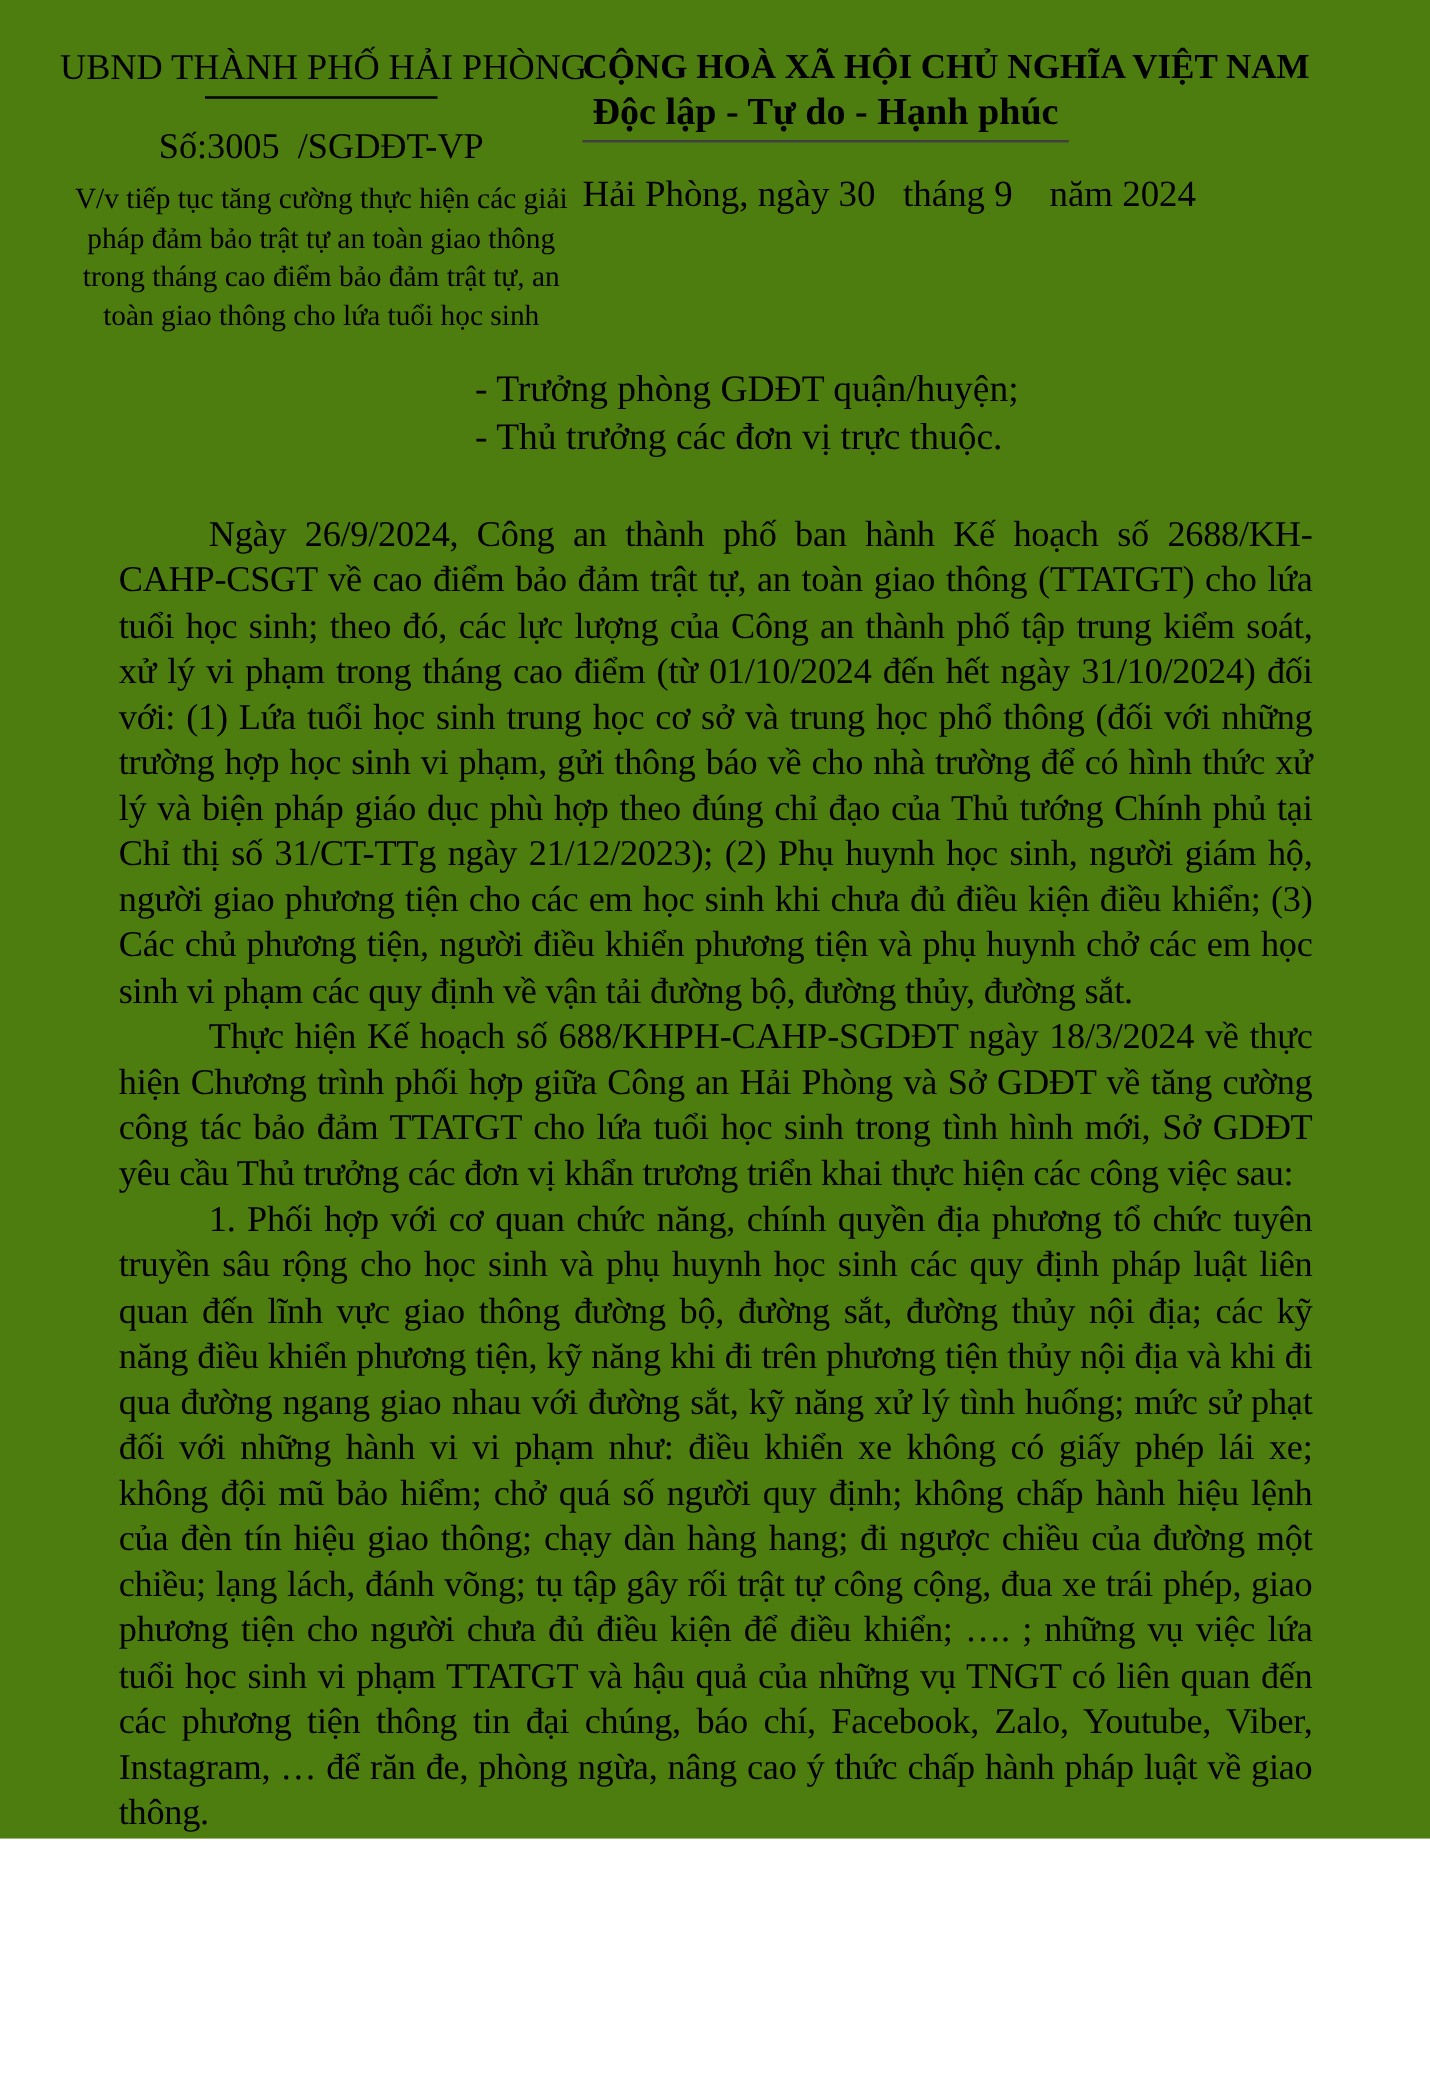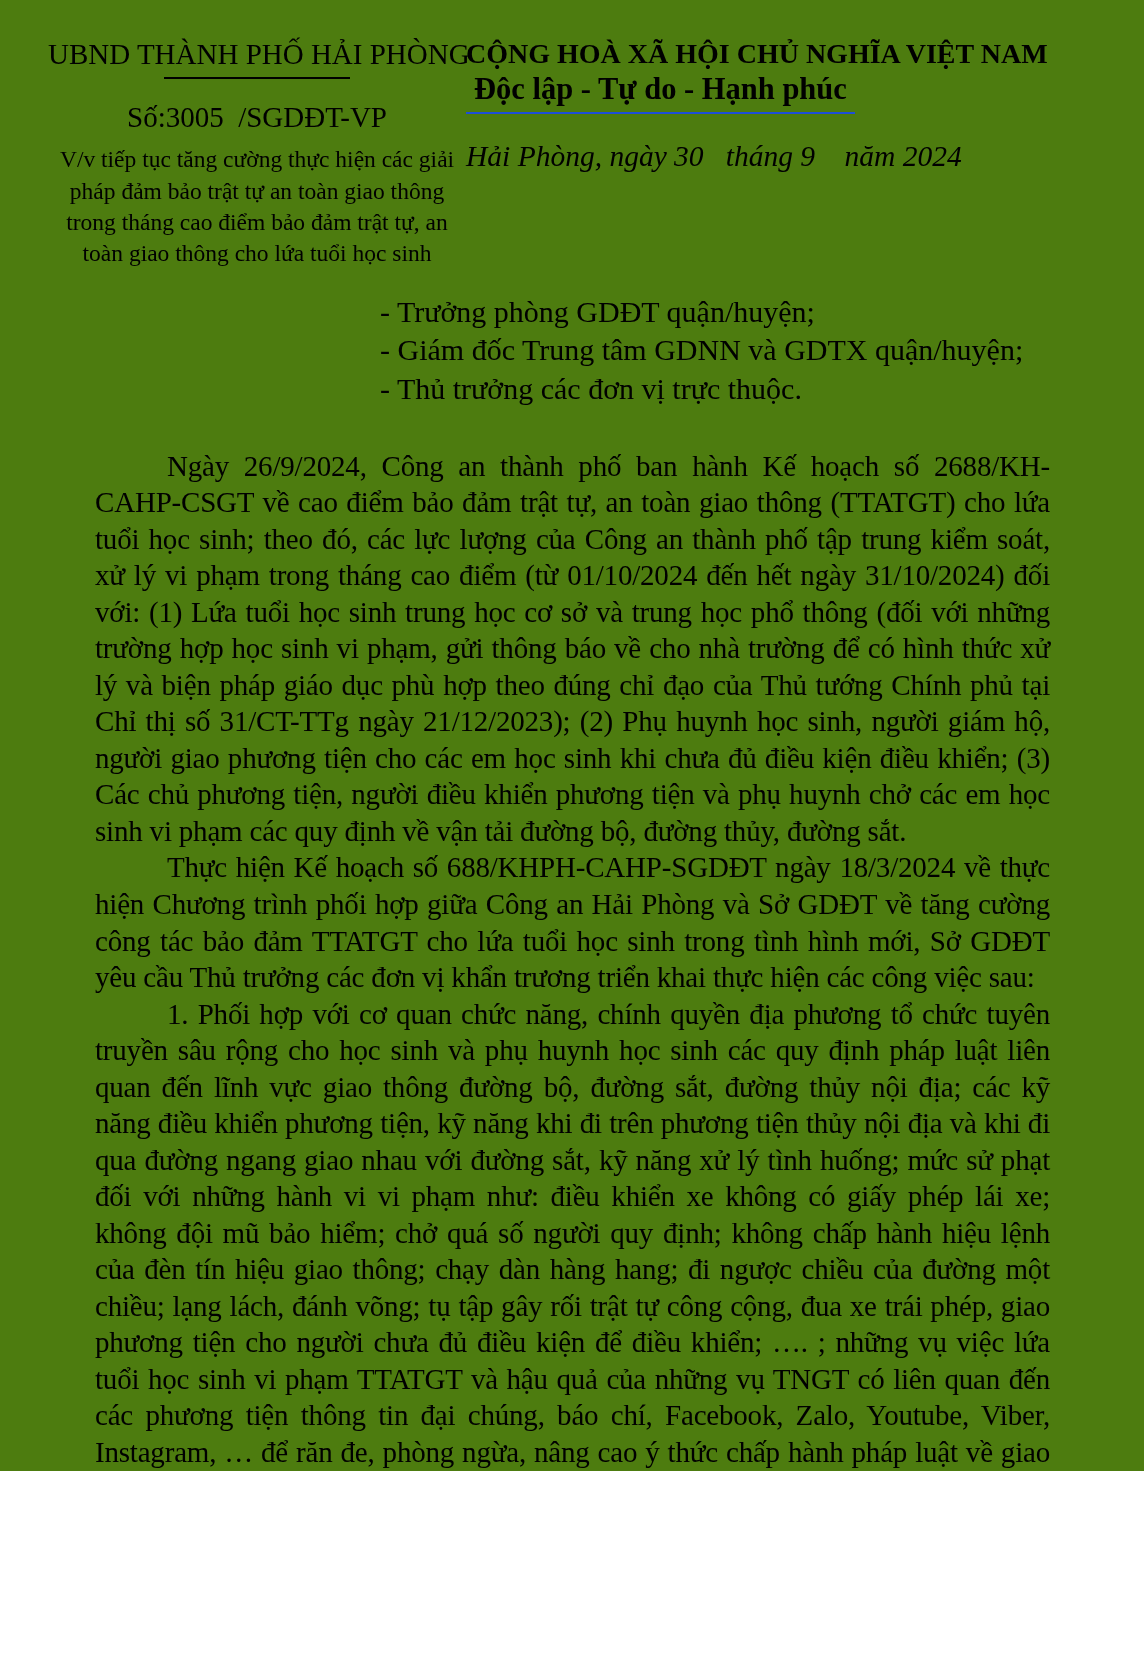--- a/index.html
+++ b/index.html
@@ -67,27 +67,26 @@
     white-space: nowrap;
   }
   .motto-line2-wrap {
     margin-top: 3px;
   }
   .motto-line2 {
     display: inline-block;
     font-size: 30.5px;
     font-weight: bold;
     line-height: 1.1;
-    border-bottom: 2px solid #1d4ed8;
+    border-bottom: 2px solid #404040;
     padding: 0 8px 5px 8px;
     white-space: nowrap;
   }
   .dateline {
     font-size: 29.5px;
-    font-style: italic;
     margin-top: 26px;
     white-space: pre;
   }
   .salutation {
     margin-top: 40px;
     margin-left: 237px;
     font-size: 31px;
     line-height: 1.2;
   }
   .recipients {
@@ -134,21 +133,20 @@
         <span class="motto-line2">Độc lập - Tự do - Hạnh phúc</span>
       </div>
       <div class="dateline">Hải Phòng, ngày 30   tháng 9    năm 2024</div>
     </div>
 
   </div>
 
 
   <div class="recipients">
       <div class="recipient-item">- Trưởng phòng GDĐT quận/huyện;</div>
-      <div class="recipient-item">- Giám đốc Trung tâm GDNN và GDTX quận/huyện;</div>
       <div class="recipient-item">- Thủ trưởng các đơn vị trực thuộc.</div>
     </div>
 
   <div class="body">
       <p class="body-par">Ngày 26/9/2024, Công an thành phố ban hành Kế hoạch số 2688/KH-CAHP-CSGT về cao điểm bảo đảm trật tự, an toàn giao thông (TTATGT) cho lứa tuổi học sinh; theo đó, các lực lượng của Công an thành phố tập trung kiểm soát, xử lý vi phạm trong tháng cao điểm (từ 01/10/2024 đến hết ngày 31/10/2024) đối với: (1) Lứa tuổi học sinh trung học cơ sở và trung học phổ thông (đối với những trường hợp học sinh vi phạm, gửi thông báo về cho nhà trường để có hình thức xử lý và biện pháp giáo dục phù hợp theo đúng chỉ đạo của Thủ tướng Chính phủ tại Chỉ thị số 31/CT-TTg ngày 21/12/2023); (2) Phụ huynh học sinh, người giám hộ, người giao phương tiện cho các em học sinh khi chưa đủ điều kiện điều khiển; (3) Các chủ phương tiện, người điều khiển phương tiện và phụ huynh chở các em học sinh vi phạm các quy định về vận tải đường bộ, đường thủy, đường sắt.</p>
       <p class="body-par">Thực hiện Kế hoạch số 688/KHPH-CAHP-SGDĐT ngày 18/3/2024 về thực hiện Chương trình phối hợp giữa Công an Hải Phòng và Sở GDĐT về tăng cường công tác bảo đảm TTATGT cho lứa tuổi học sinh trong tình hình mới, Sở GDĐT yêu cầu Thủ trưởng các đơn vị khẩn trương triển khai thực hiện các công việc sau:</p>
       <p class="body-par">1. Phối hợp với cơ quan chức năng, chính quyền địa phương tổ chức tuyên truyền sâu rộng cho học sinh và phụ huynh học sinh các quy định pháp luật liên quan đến lĩnh vực giao thông đường bộ, đường sắt, đường thủy nội địa; các kỹ năng điều khiển phương tiện, kỹ năng khi đi trên phương tiện thủy nội địa và khi đi qua đường ngang giao nhau với đường sắt, kỹ năng xử lý tình huống; mức sử phạt đối với những hành vi vi phạm như: điều khiển xe không có giấy phép lái xe; không đội mũ bảo hiểm; chở quá số người quy định; không chấp hành hiệu lệnh của đèn tín hiệu giao thông; chạy dàn hàng hang; đi ngược chiều của đường một chiều; lạng lách, đánh võng; tụ tập gây rối trật tự công cộng, đua xe trái phép, giao phương tiện cho người chưa đủ điều kiện để điều khiển; …. ; những vụ việc lứa tuổi học sinh vi phạm TTATGT và hậu quả của những vụ TNGT có liên quan đến các phương tiện thông tin đại chúng, báo chí, Facebook, Zalo, Youtube, Viber, Instagram, … để răn đe, phòng ngừa, nâng cao ý thức chấp hành pháp luật về giao thông.</p>
     </div>
 
 </div>

